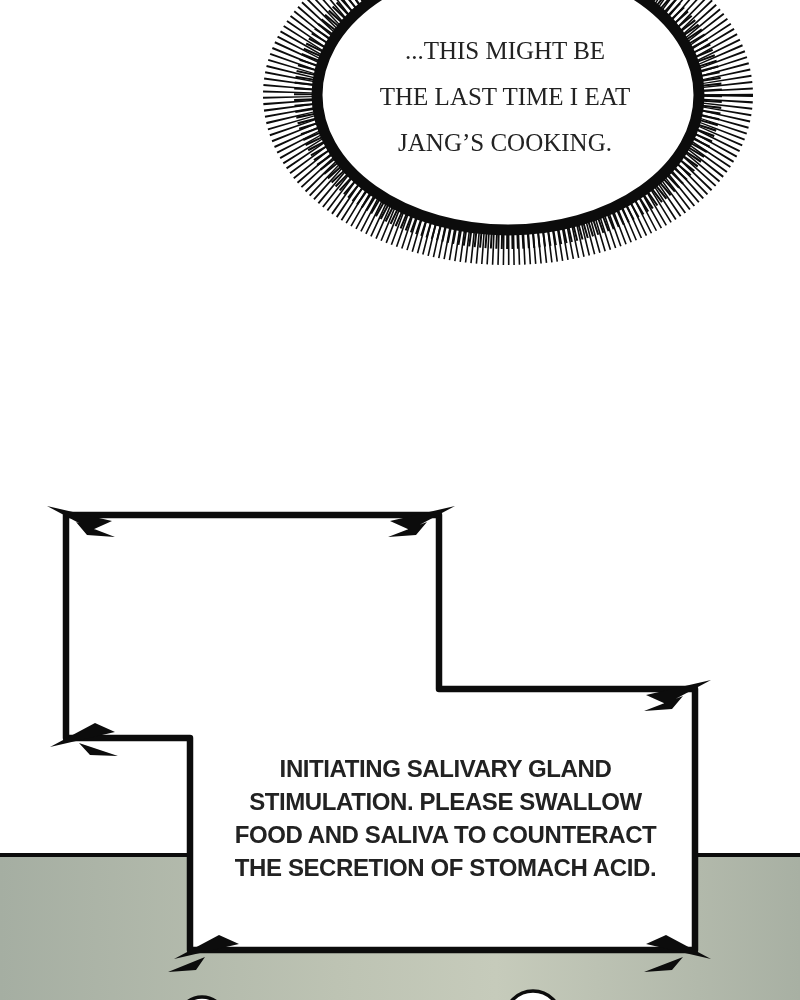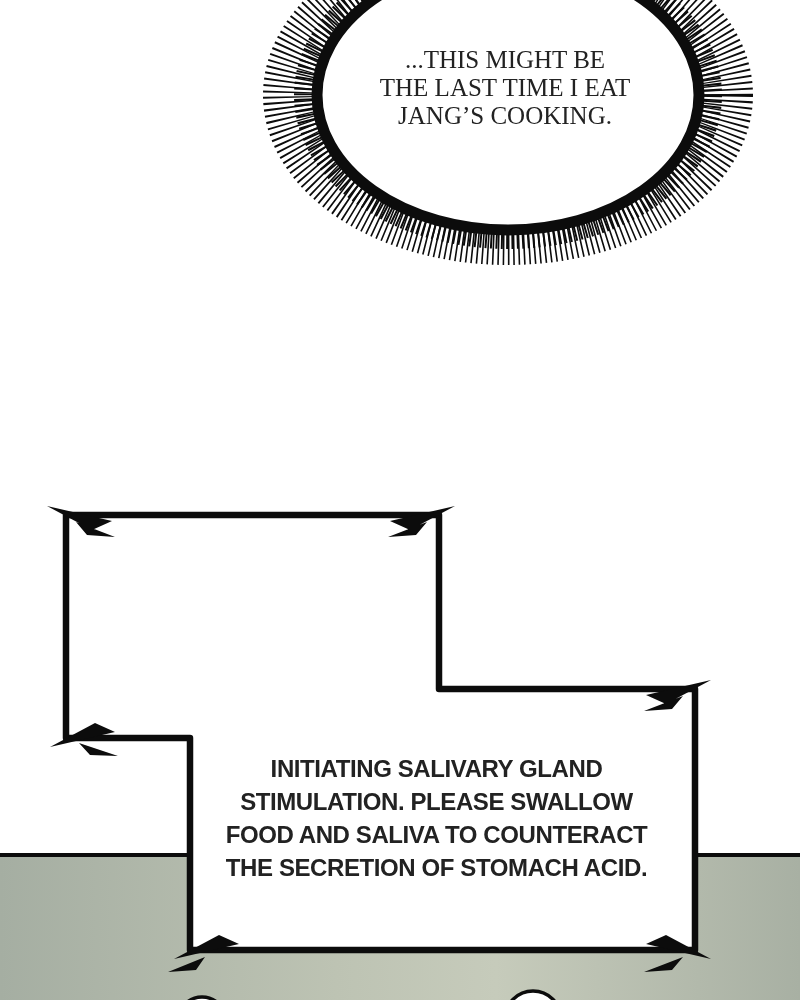--- a/index.html
+++ b/index.html
@@ -11,34 +11,34 @@
     font-family:"Liberation Sans","DejaVu Sans",sans-serif;
   }
   .panel svg{position:absolute;left:0;top:0;display:block;}
   .txt{
     position:absolute;
     text-align:center;
     white-space:pre-line;
     color:#1d1d1d;
   }
   .bubble-txt{
-    left:355px;top:46px;width:300px;
+    left:355px;top:28px;width:300px;
     font-family:"Liberation Serif","DejaVu Serif",serif;
-    font-size:25px;line-height:28px;
+    font-size:25px;line-height:46px;
     font-weight:500;
     color:#222222;
   }
   .sysbox-txt{
     font-weight:bold;
     font-size:24px;line-height:33px;
     letter-spacing:-0.4px;
     color:#222222;
   }
   .sysbox1-txt{left:95px;top:583px;width:315px;}
-  .sysbox2-txt{left:204px;top:752px;width:465px;}
+  .sysbox2-txt{left:213px;top:752px;width:465px;}
 </style>
 </head>
 <body>
 
 <div class="panel">
 
   <svg width="800" height="1000" viewBox="0 0 800 1000">
     <defs>
       <linearGradient id="floorGrad" x1="0" y1="0" x2="1" y2="0">
         <stop offset="0" stop-color="#a5ae a2" .replace=""></stop>

